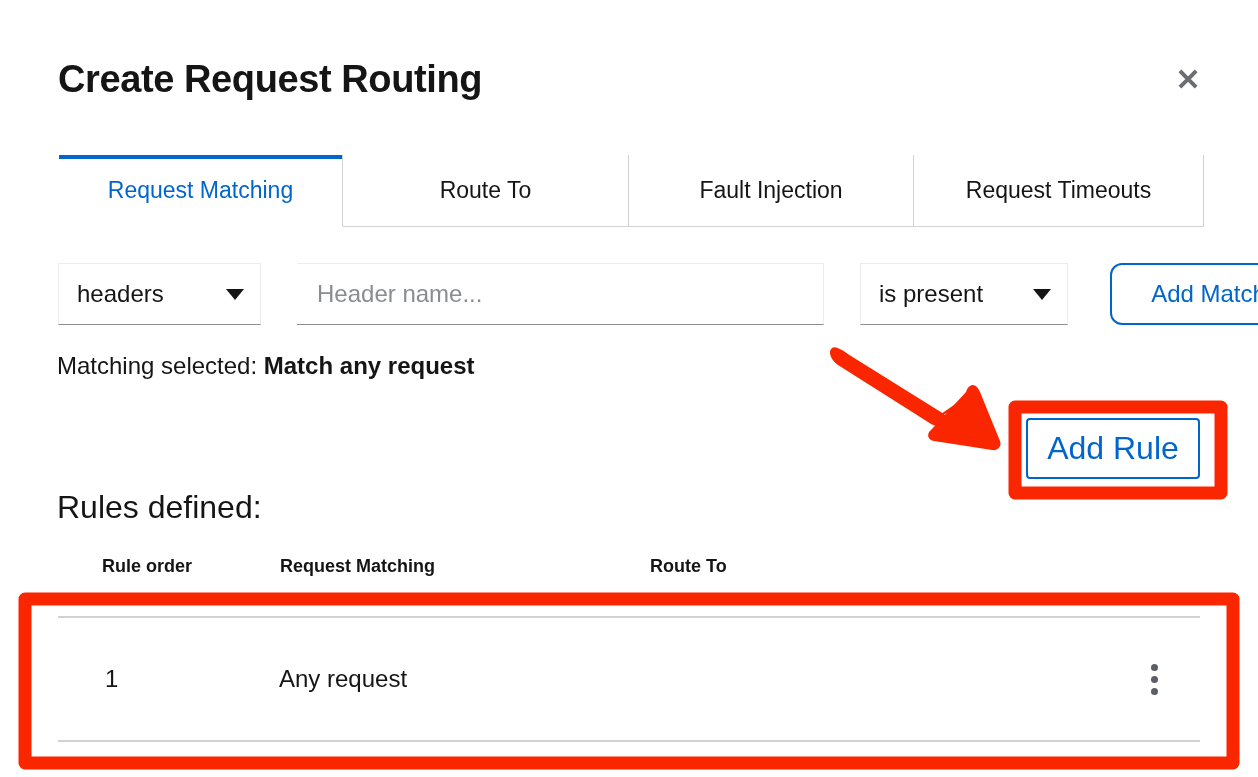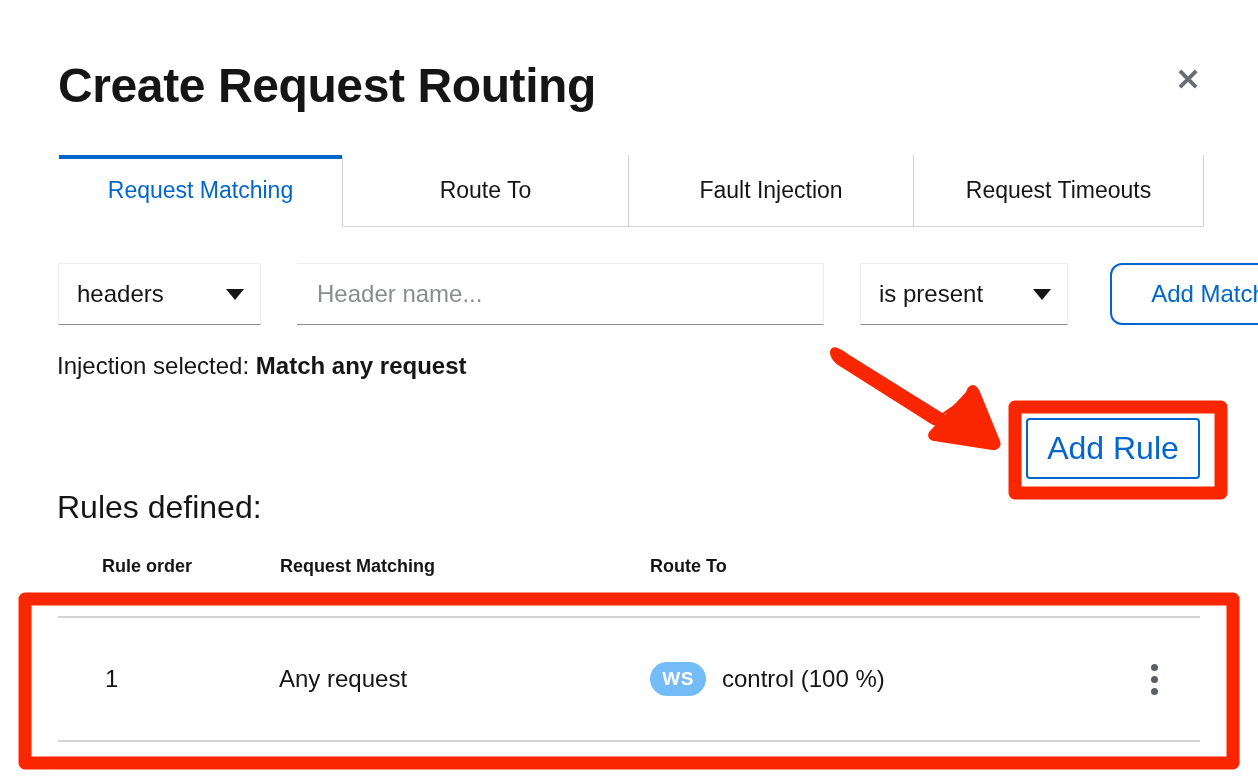--- a/index.html
+++ b/index.html
@@ -9,21 +9,21 @@
     background: #ffffff;
     font-family: "Liberation Sans", sans-serif;
     overflow: hidden;
   }
   .page { position: relative; width: 1258px; height: 777px; background: #fff; }
 
   
   .modal-title {
     position: absolute;
     left: 58px; top: 58px;
-    font-size: 48px;
+    font-size: 38px;
     font-weight: bold;
     color: #151515;
     letter-spacing: -0.4px;
     white-space: nowrap;
   }
   .close-btn {
     position: absolute;
     right: 48px; top: 58px;
     width: 44px; height: 44px;
     display: flex; align-items: center; justify-content: center;
@@ -280,40 +280,36 @@
     </div>
     <input class="pf-input" type="text" placeholder="Header name..." style="">
     <div class="pf-select sel-op">
       <span>is present</span>
       <span class="caret"></span>
     </div>
     <button class="add-match-btn">Add Match</button>
   </div>
 
   <div class="matching-selected">
-    <span>Injection selected: </span><b>Match any request</b>
+    <span>Matching selected: </span><b>Match any request</b>
   </div>
 
   <button class="add-rule-btn">Add Rule</button>
 
   <div class="rules-label">Rules defined:</div>
 
   <div class="rules-table">
     <div class="thead">
       <div class="th th-order">Rule order</div>
       <div class="th th-match">Request Matching</div>
       <div class="th th-route">Route To</div>
     </div>
     <div class="trow">
       <div class="td td-order">1</div>
       <div class="td td-match">Any request</div>
-      <div class="td td-route">
-        <span class="ws-badge">WS</span>
-        <span>control (100 %)</span>
-      </div>
       <div class="kebab">
         <span></span>
         <span></span>
         <span></span>
       </div>
     </div>
   </div>
 
   <svg class="annot annot-arrow" width="200" height="130" viewBox="0 0 200 130">
     <g fill="#fa2600">

